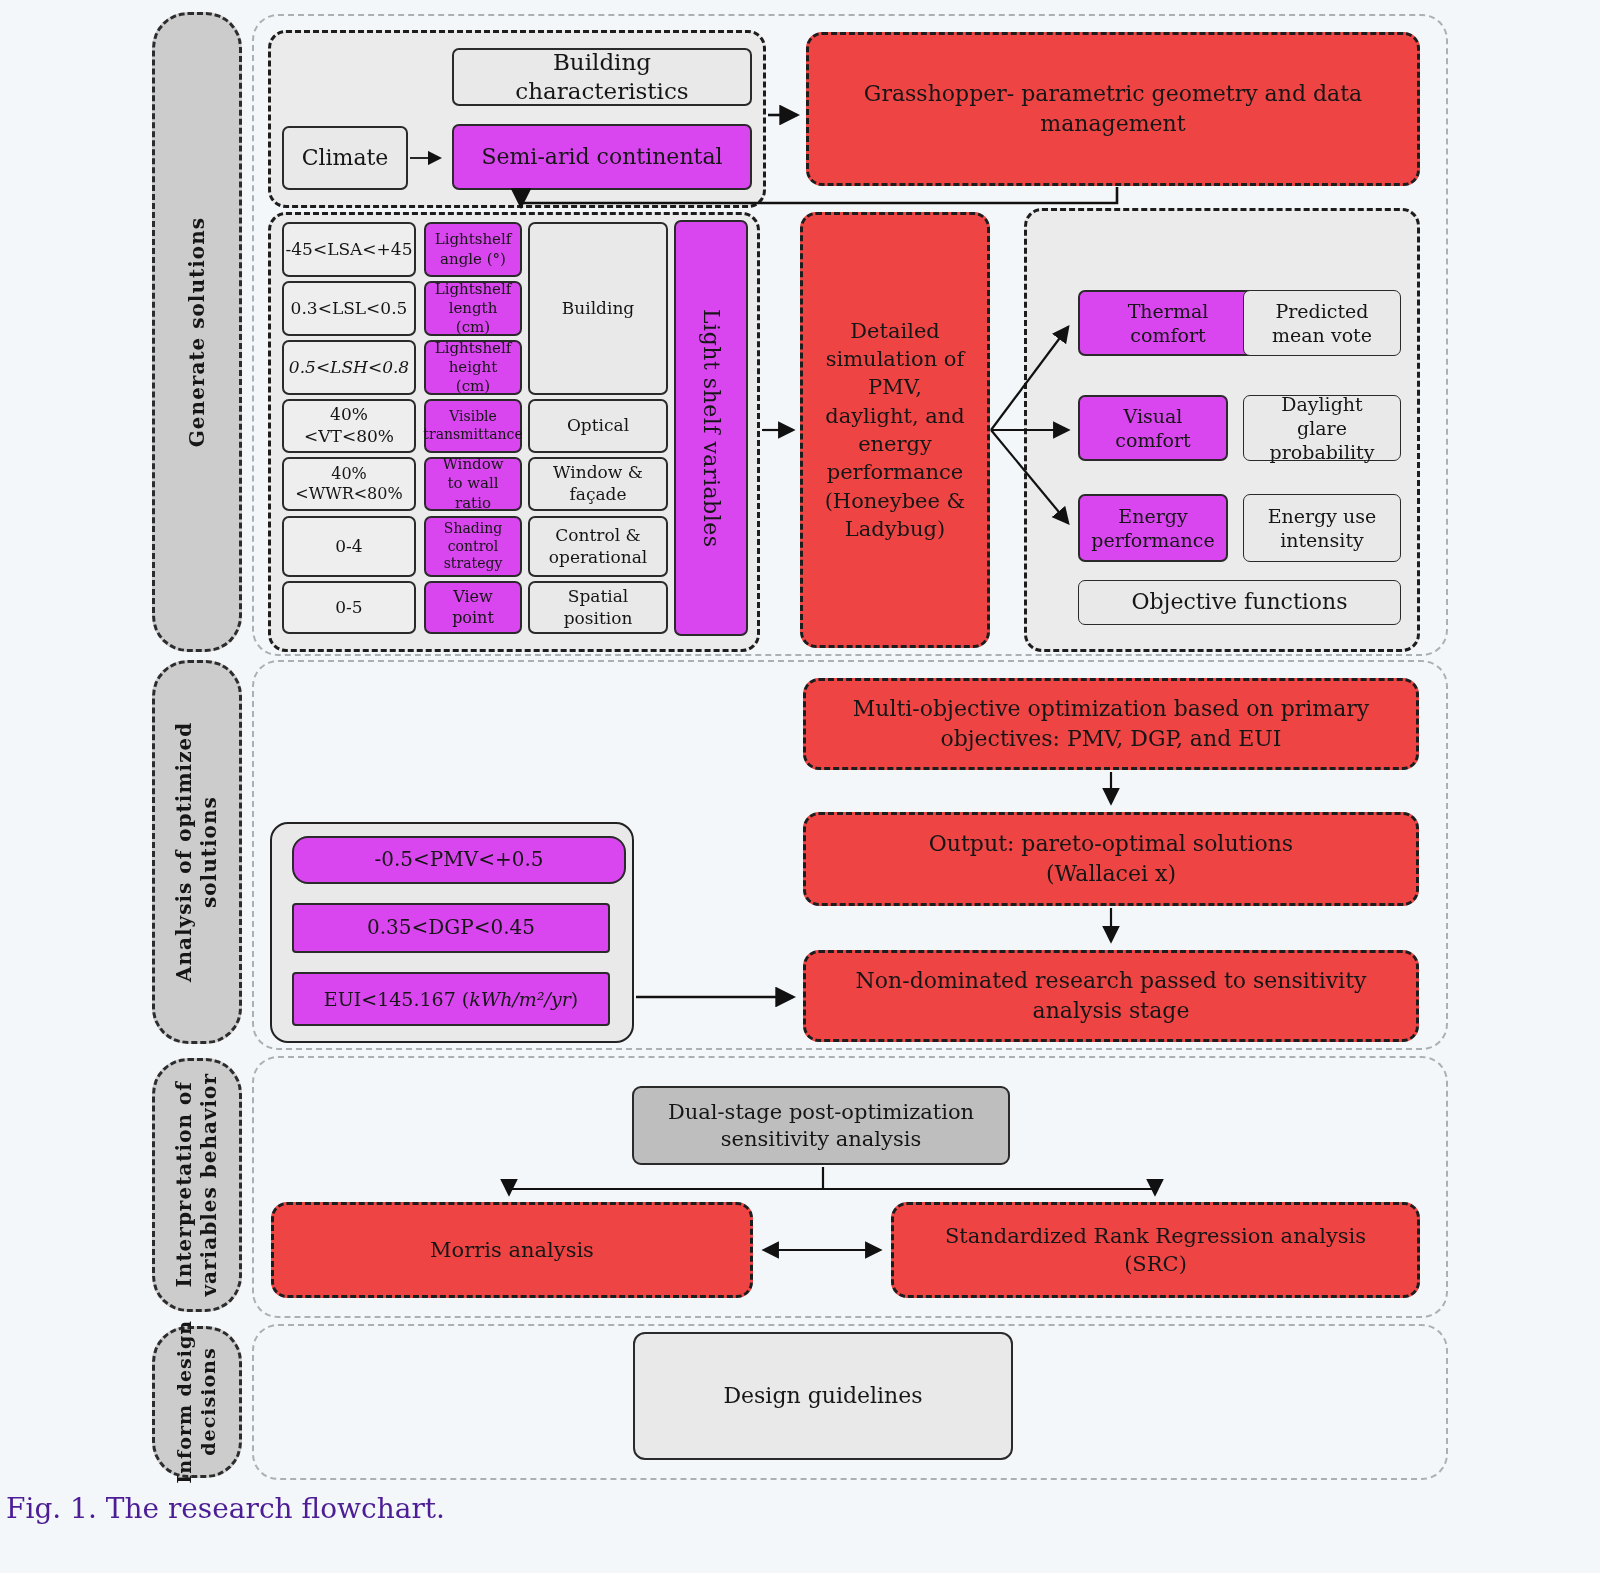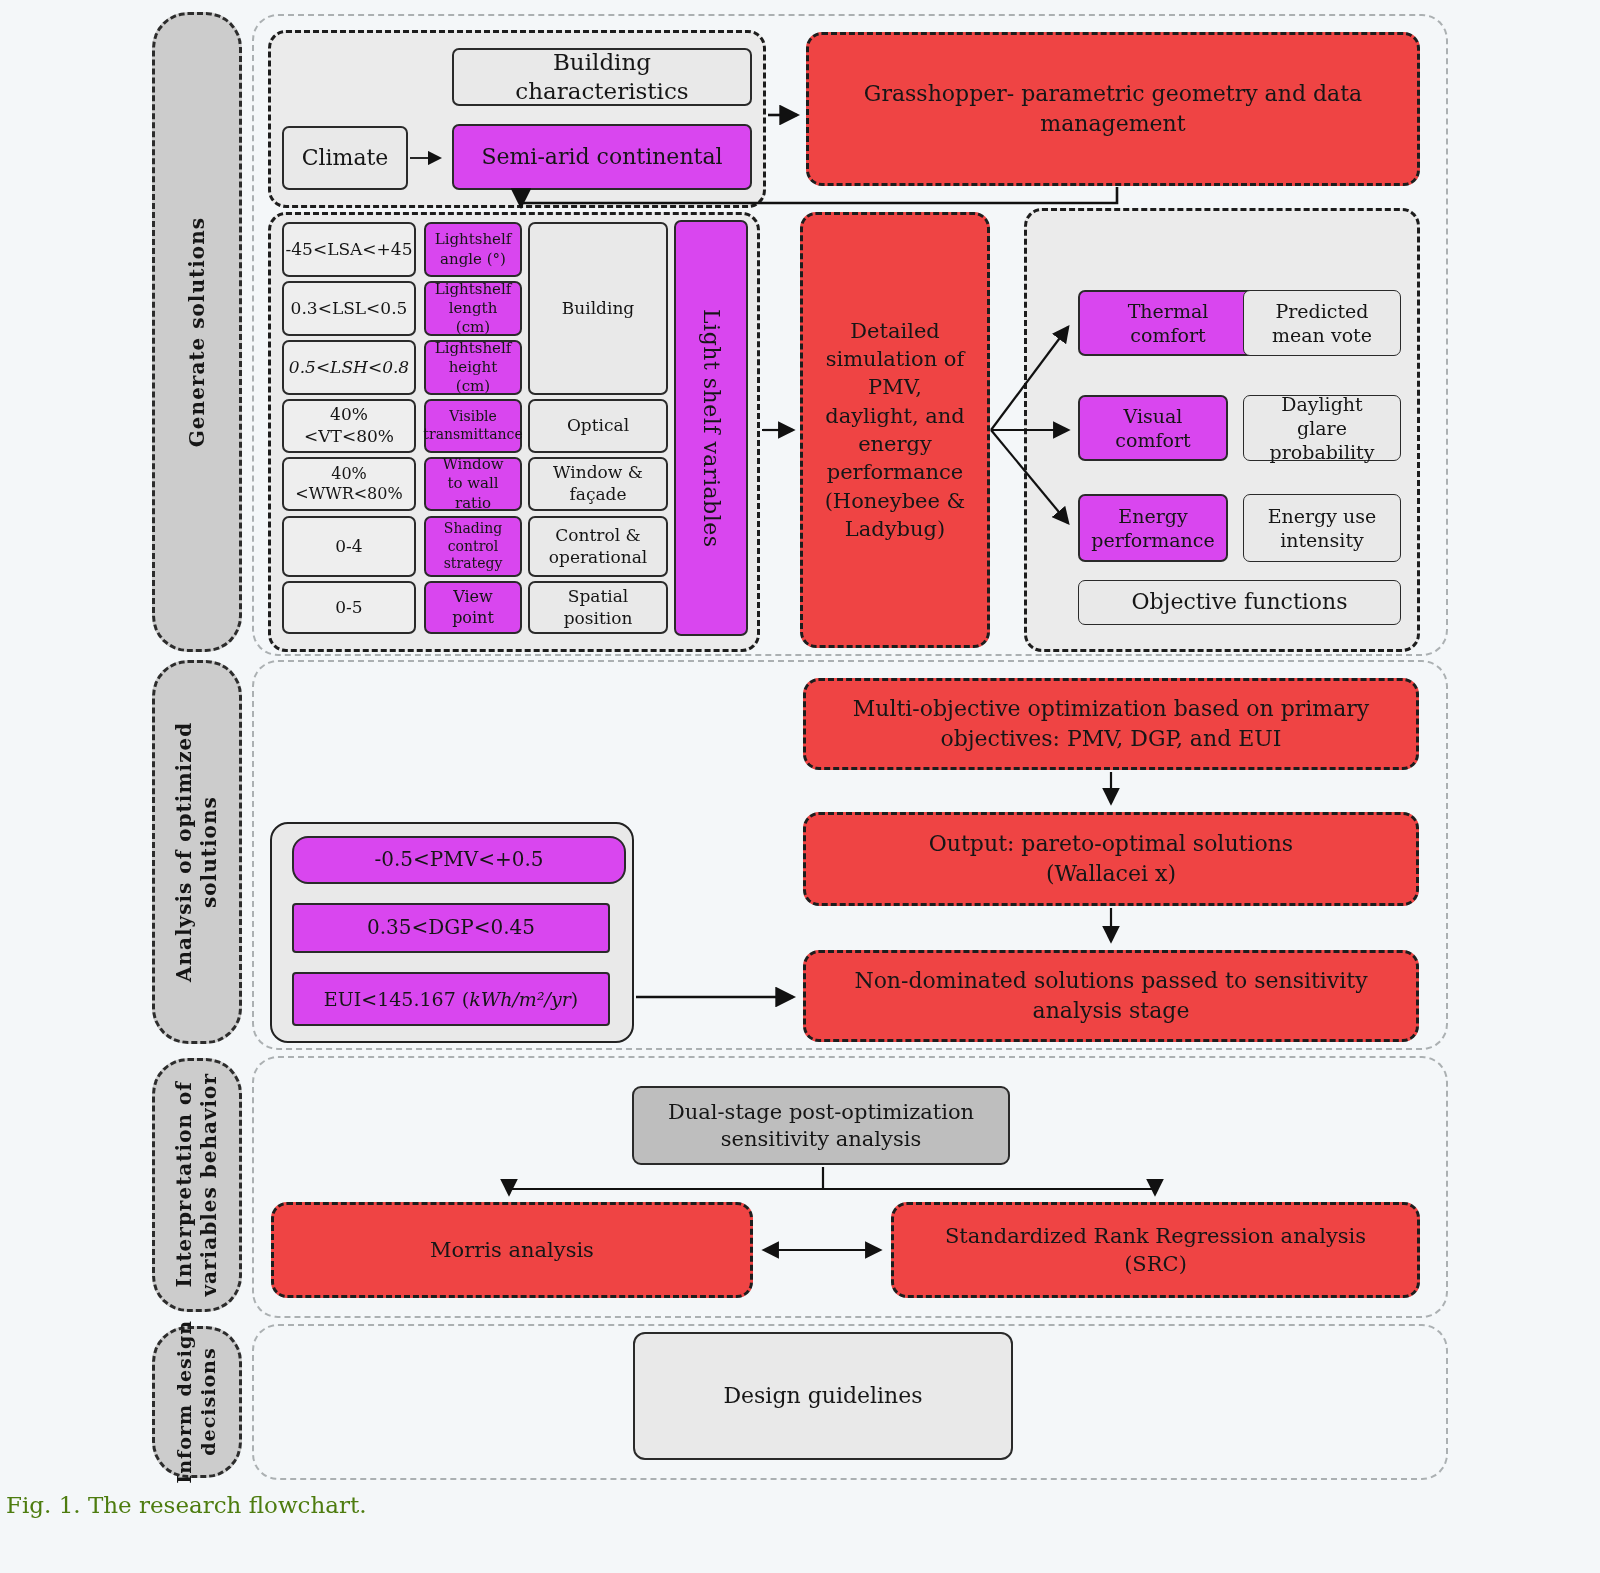--- a/index.html
+++ b/index.html
@@ -25,21 +25,21 @@
        display:flex;align-items:center;justify-content:center;}
   .vtext{writing-mode:vertical-rl;transform:rotate(180deg);font-weight:bold;
        letter-spacing:1px;font-size:20px;text-align:center;line-height:1.25;}
   .vtext div{white-space:nowrap;}
   
   .vcol{writing-mode:vertical-rl;font-size:22px;letter-spacing:.5px;}
   .small{font-size:15px;}
   .xsmall{font-size:14px;}
   .range{font-size:17px;background:#eeeeee;}
   .cat{font-size:17px;}
-  .caption{position:absolute;font-size:23px;color:#4d7c0f;
+  .caption{position:absolute;font-size:28px;color:#4c1d95;
        font-family:"DejaVu Serif", serif;}
   svg.conn{position:absolute;left:0;top:0;pointer-events:none;}
   .ital{font-style:italic;}
 </style>
 </head>
 <body>
 
 <div id="canvas">
 
   <div class="abs bar" style="left:152px;top:12px;width:90px;height:640px;">
@@ -96,21 +96,21 @@
   <div class="abs bar" style="left:152px;top:660px;width:90px;height:384px;">
     <span class="vtext">Analysis of optimized solutions</span>
   </div>
   <div class="abs sec" style="left:252px;top:660px;width:1196px;height:390px;"></div>
 
   <div class="abs dashedbox" style="left:803px;top:678px;width:616px;height:92px;">Multi-objective optimization based on primary objectives: PMV, DGP, and EUI</div>
   <div class="abs dashedbox" style="left:803px;top:812px;width:616px;height:94px;">
     <div>Output: pareto-optimal solutions</div>
     <div>(Wallacei x)</div>
   </div>
-  <div class="abs dashedbox" style="left:803px;top:950px;width:616px;height:92px;">Non-dominated solutions passed to sensitivity analysis stage</div>
+  <div class="abs dashedbox" style="left:803px;top:950px;width:616px;height:92px;">Non-dominated research passed to sensitivity analysis stage</div>
 
   <div class="abs" style="left:270px;top:822px;width:364px;height:221px;border:2px solid #222;border-radius:18px;background:#e9e9e9;"></div>
   <div class="abs box dark" style="left:292px;top:836px;width:334px;height:48px;border-radius:16px;">-0.5&lt;PMV&lt;+0.5</div>
   <div class="abs box dark" style="left:292px;top:903px;width:318px;height:50px;border-radius:4px;">0.35&lt;DGP&lt;0.45</div>
   <div class="abs box dark" style="left:292px;top:972px;width:318px;height:54px;border-radius:4px;font-size:19px;">
     <span>EUI&lt;145.167 (</span>
       <span class="ital">kWh/m²/yr</span>
       <span>)</span>
   </div>
 

